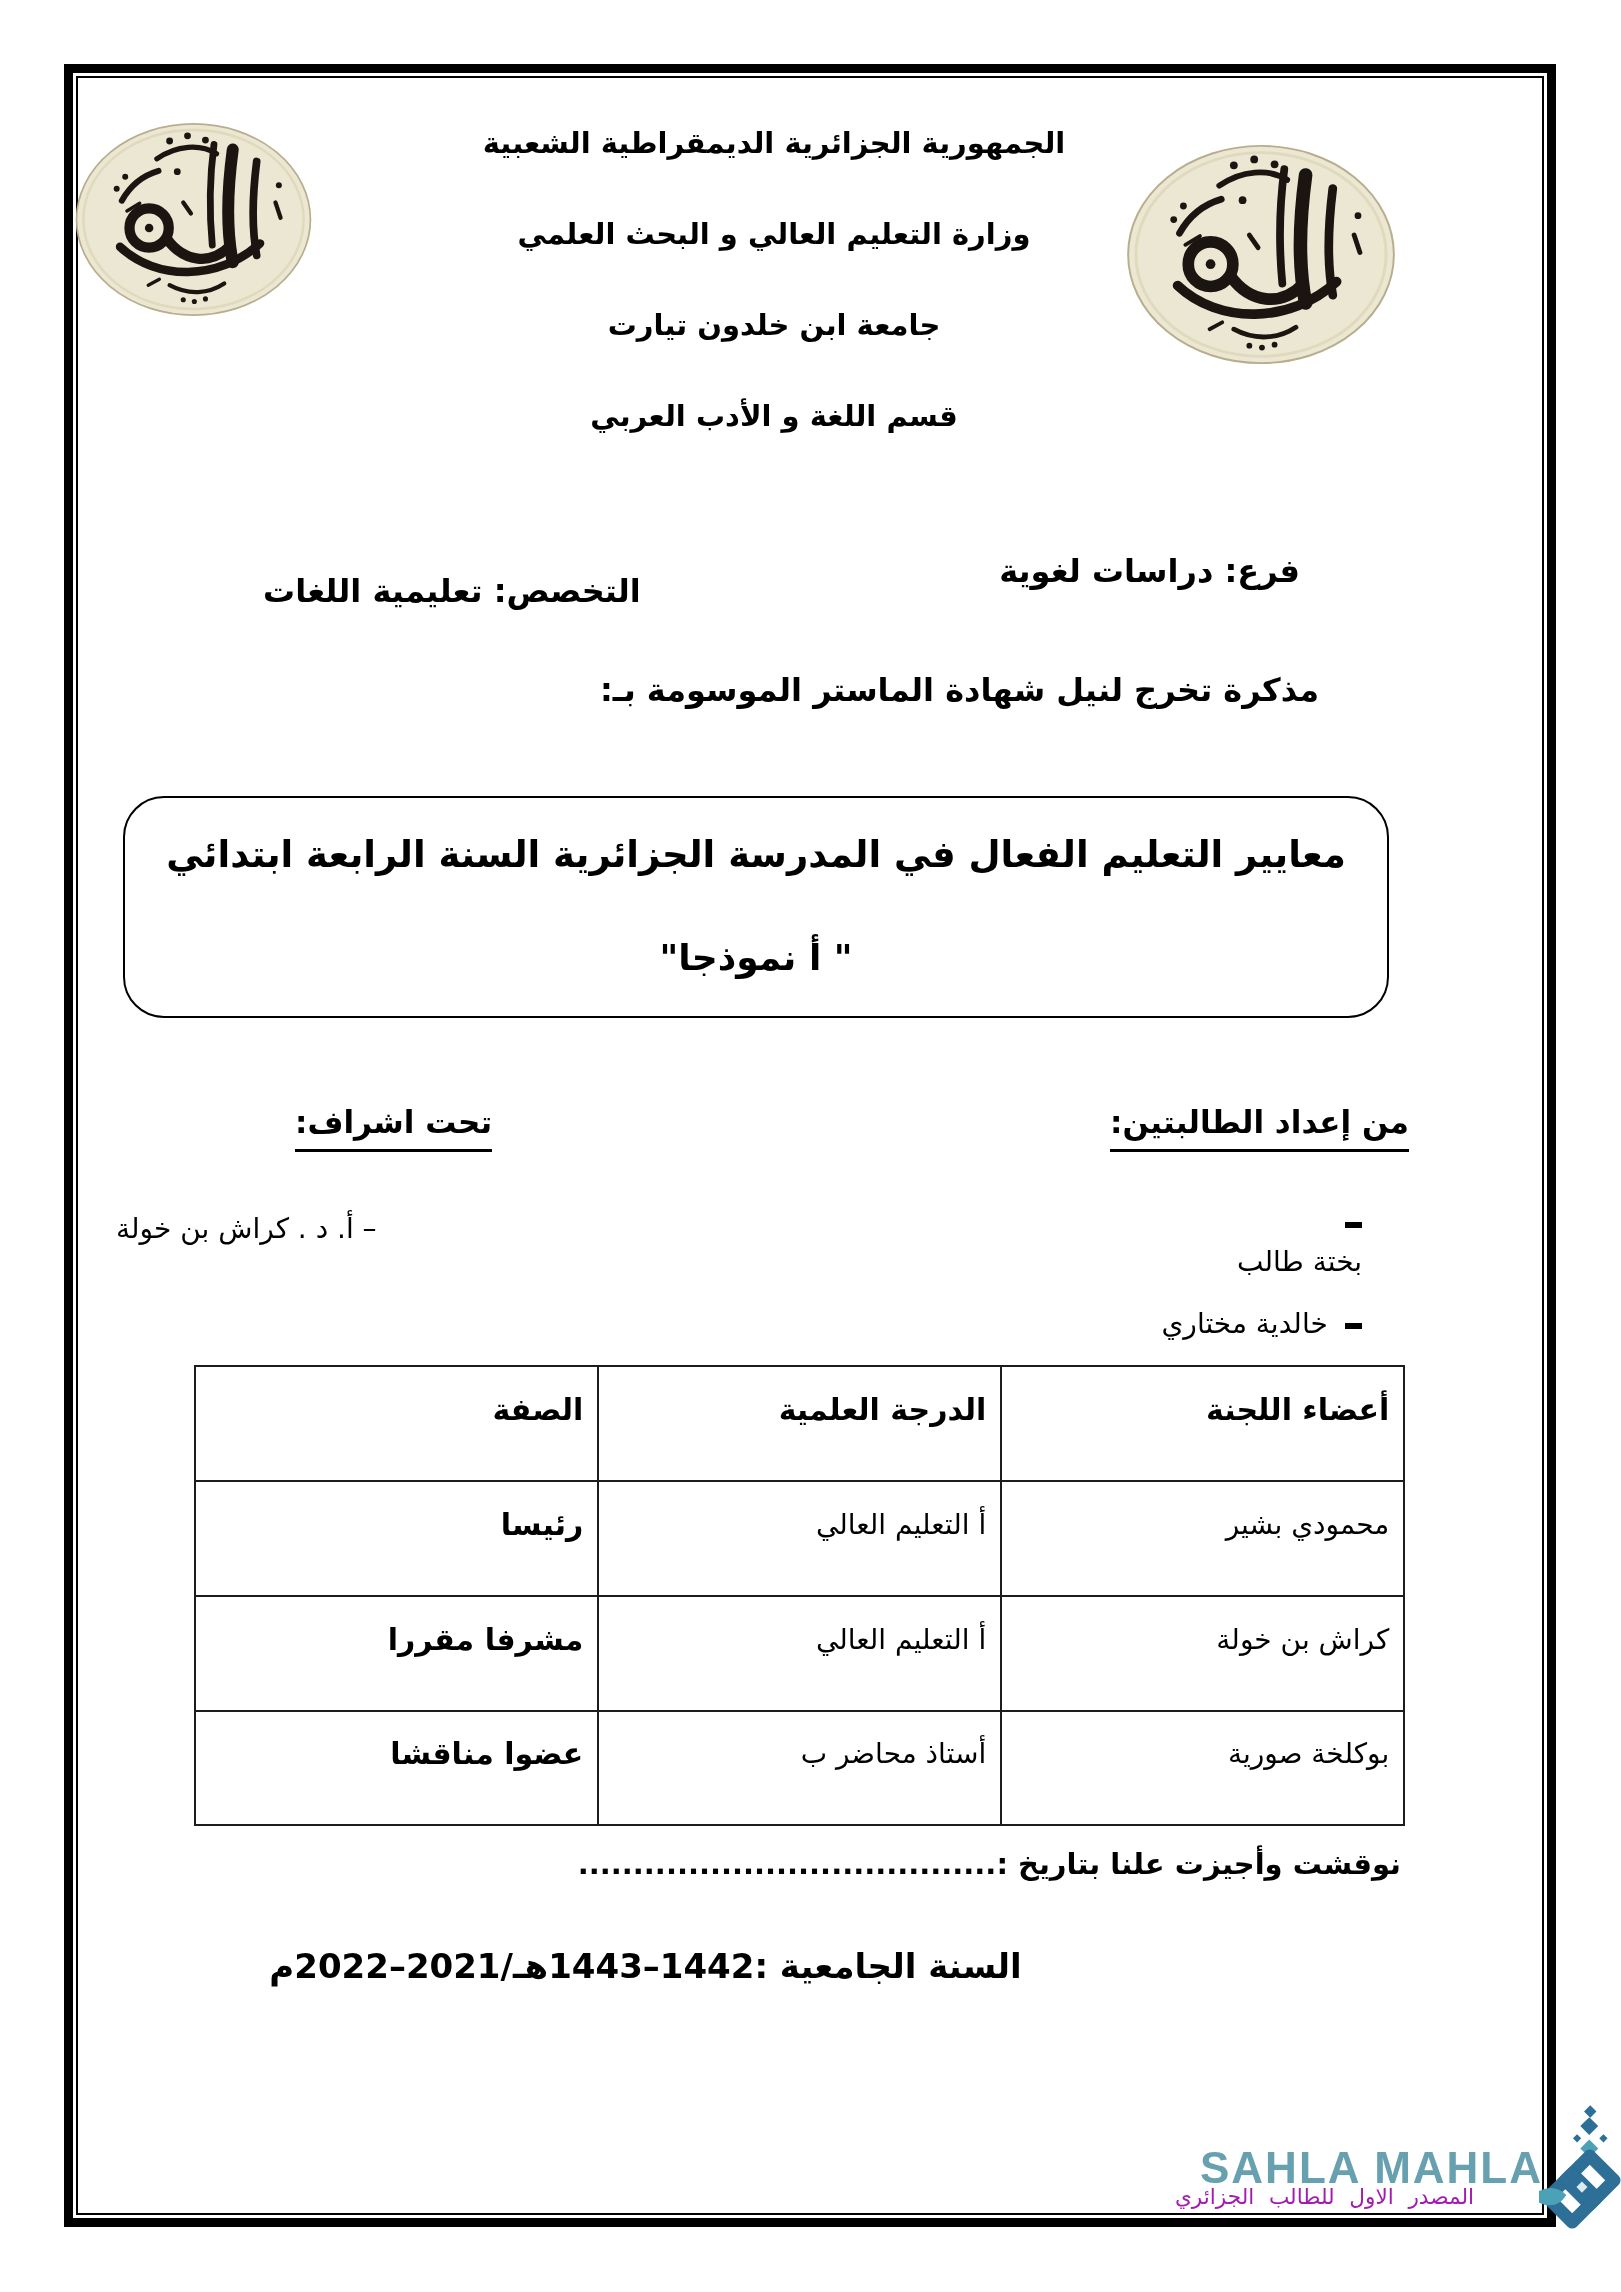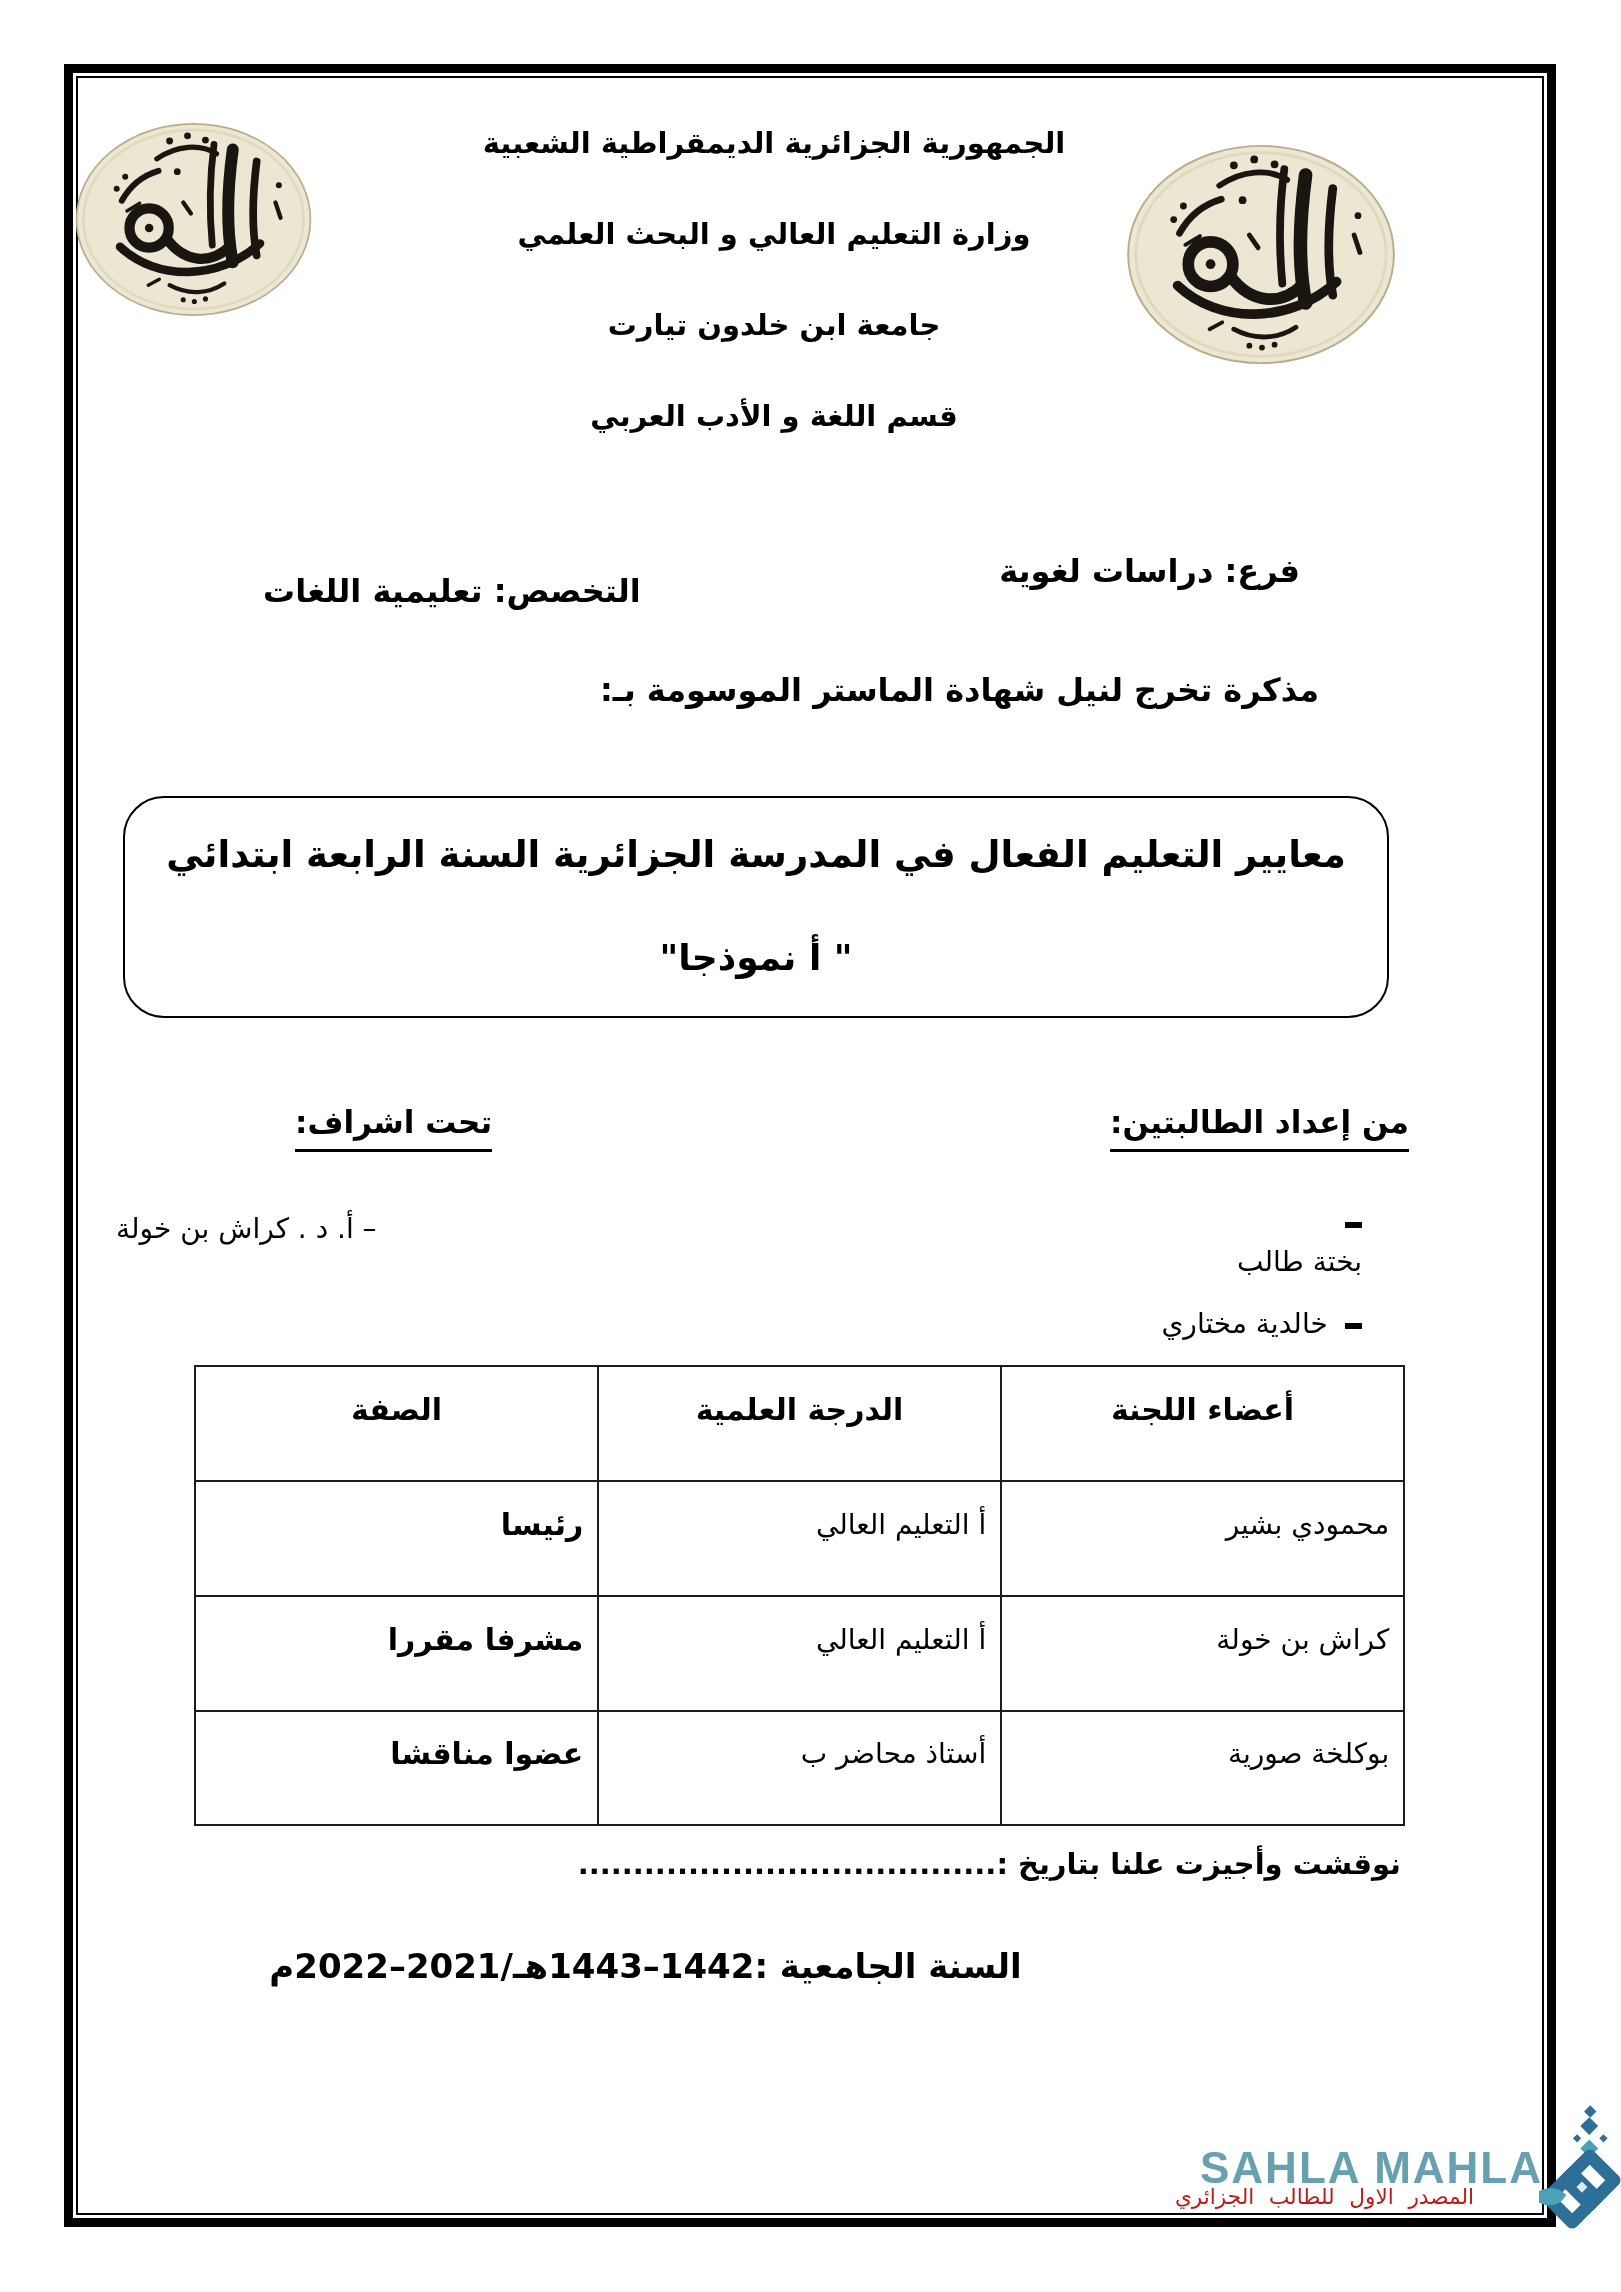--- a/index.html
+++ b/index.html
@@ -23,35 +23,35 @@
   .prep-head{position:absolute;top:1104px;right:212px;}
   .sup-head{position:absolute;top:1104px;left:295px;}
   .student{position:absolute;right:259px;direction:rtl;display:flex;align-items:flex-start;gap:17.6px;font-size:28px;}
   .dash{width:16.7px;height:5.9px;background:#000;margin-top:15.7px;flex:0 0 auto;}
   .supervisor{position:absolute;top:1212px;left:116px;font-size:28px;direction:rtl;white-space:nowrap;}
   table.committee{position:absolute;left:194px;top:1365px;width:1209px;height:458px;
                   border-collapse:collapse;direction:rtl;table-layout:fixed;}
   table.committee td,table.committee th{
       border-left:2px solid #1c1c1c;border-right:2px solid #1c1c1c;
       border-top:2.9px solid #1c1c1c;border-bottom:2.9px solid #1c1c1c;
-      vertical-align:middle;padding:0 13.7px 29px 13.7px;}
+      text-align:right;vertical-align:middle;padding:0 13.7px 29px 13.7px;}
   th.c-head{font-size:30px;font-weight:bold;}
   td.c-name,td.c-deg{font-size:28px;font-weight:normal;}
   td.c-role{font-size:30px;font-weight:bold;}
   .defense{position:absolute;top:1847px;right:220px;font-size:29px;font-weight:bold;direction:rtl;}
   .year{position:absolute;top:1946px;left:64px;width:1253px;text-align:center;
         padding-right:90px;box-sizing:border-box;font-size:34px;font-weight:bold;direction:rtl;}
   .seal{position:absolute;z-index:5;}
   .seal-left{left:74px;top:106px;width:239px;height:227px;}
   .seal-right{left:1125px;top:142px;width:272px;height:225px;}
   .wm-brand{position:absolute;top:2143px;right:78px;z-index:6;
             font-family:"Liberation Sans","DejaVu Sans",sans-serif;
             font-size:44px;font-weight:bold;letter-spacing:2px;color:#67a0af;white-space:nowrap;}
   .wm-tagline{position:absolute;top:2184px;right:147px;z-index:6;
-              font-size:21.6px;color:#b91c1c;direction:rtl;word-spacing:7.8px;white-space:nowrap;}
+              font-size:21.6px;color:#a21caf;direction:rtl;word-spacing:7.8px;white-space:nowrap;}
   .wm-logo{position:absolute;top:2105px;right:0;width:82px;height:133px;z-index:7;}
 </style>
 </head>
 <body>
 
 <div class="frame">
   <div class="frame-inner"></div>
 </div>
 
 <div class="seal seal-left">

